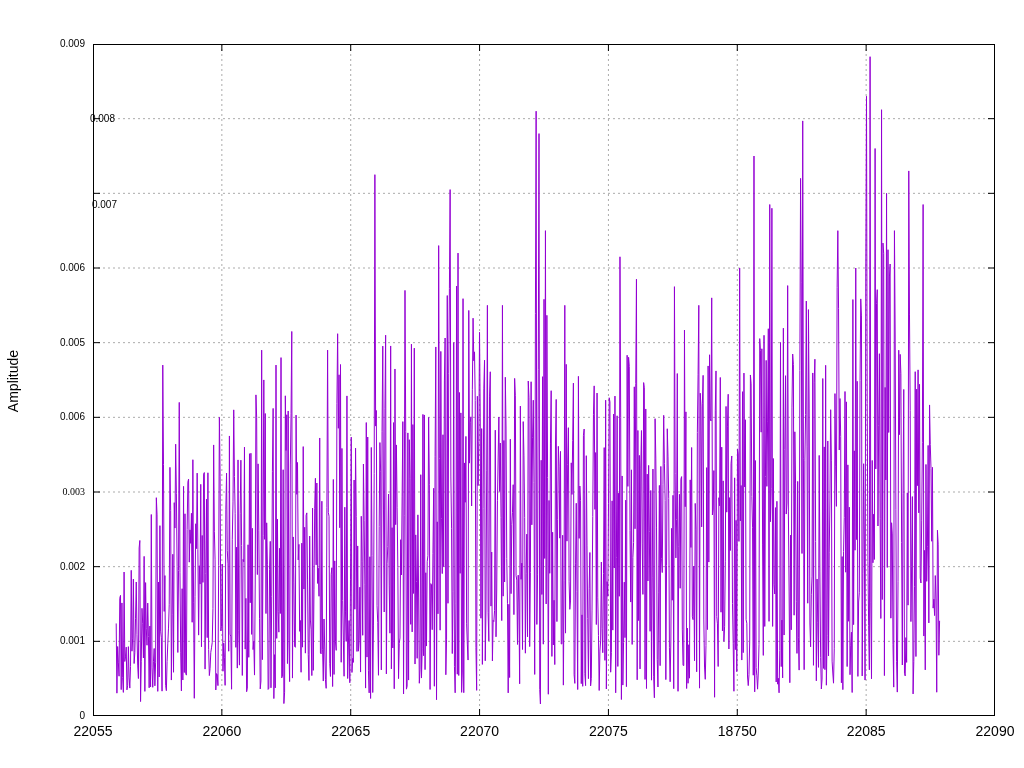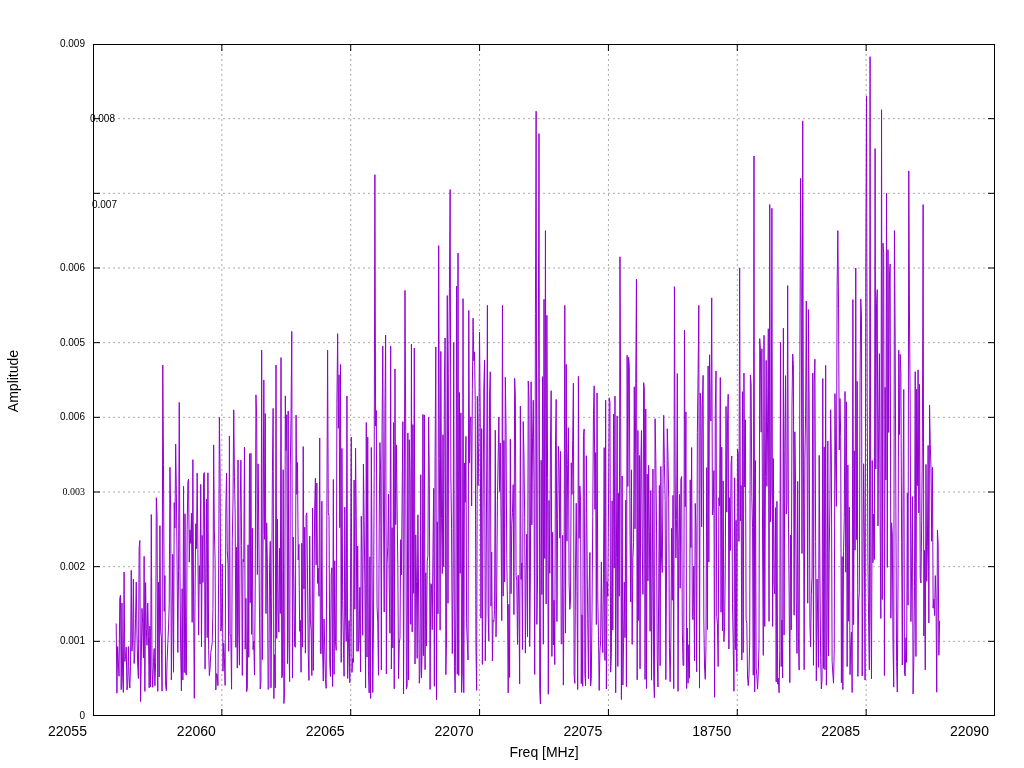--- a/index.html
+++ b/index.html
@@ -14,21 +14,21 @@
   }
   .plot-box{
     position:absolute;left:93px;top:44px;width:902px;height:672px;
   }
   .plot-box svg{position:absolute;left:0;top:0;}
   .ytick-label{
     position:absolute;left:0;width:85px;text-align:right;font-size:10px;
     height:16px;line-height:16px;
   }
   .xtick-label{
-    position:absolute;width:90px;font-size:14px;
+    position:absolute;width:90px;text-align:center;font-size:14px;
     top:723px;height:16px;line-height:16px;
   }
   .x-axis-label{
     position:absolute;left:93px;top:744px;width:902px;text-align:center;font-size:14px;
   }
   .y-axis-label{
     position:absolute;left:-46px;top:372px;width:120px;height:18px;text-align:center;
     font-size:14px;transform:rotate(-90deg);
   }
 </style>
@@ -119,15 +119,14 @@
       <div class="xtick-label" style="left: 48px;">22055</div>
       <div class="xtick-label" style="left: 176.857px;">22060</div>
       <div class="xtick-label" style="left: 305.714px;">22065</div>
       <div class="xtick-label" style="left: 434.571px;">22070</div>
       <div class="xtick-label" style="left: 563.429px;">22075</div>
       <div class="xtick-label" style="left: 692.286px;">18750</div>
       <div class="xtick-label" style="left: 821.143px;">22085</div>
       <div class="xtick-label" style="left: 950px;">22090</div>
     </div>
 
-  <div class="x-axis-label">Freq [MHz]</div>
 
 </div>
 
 </body></html>

